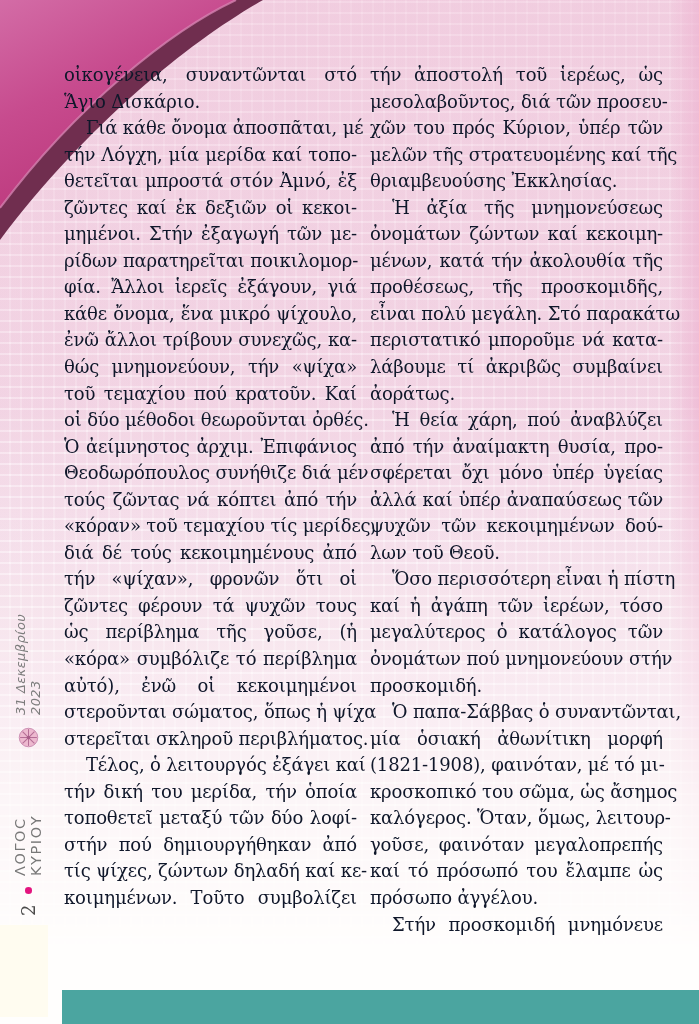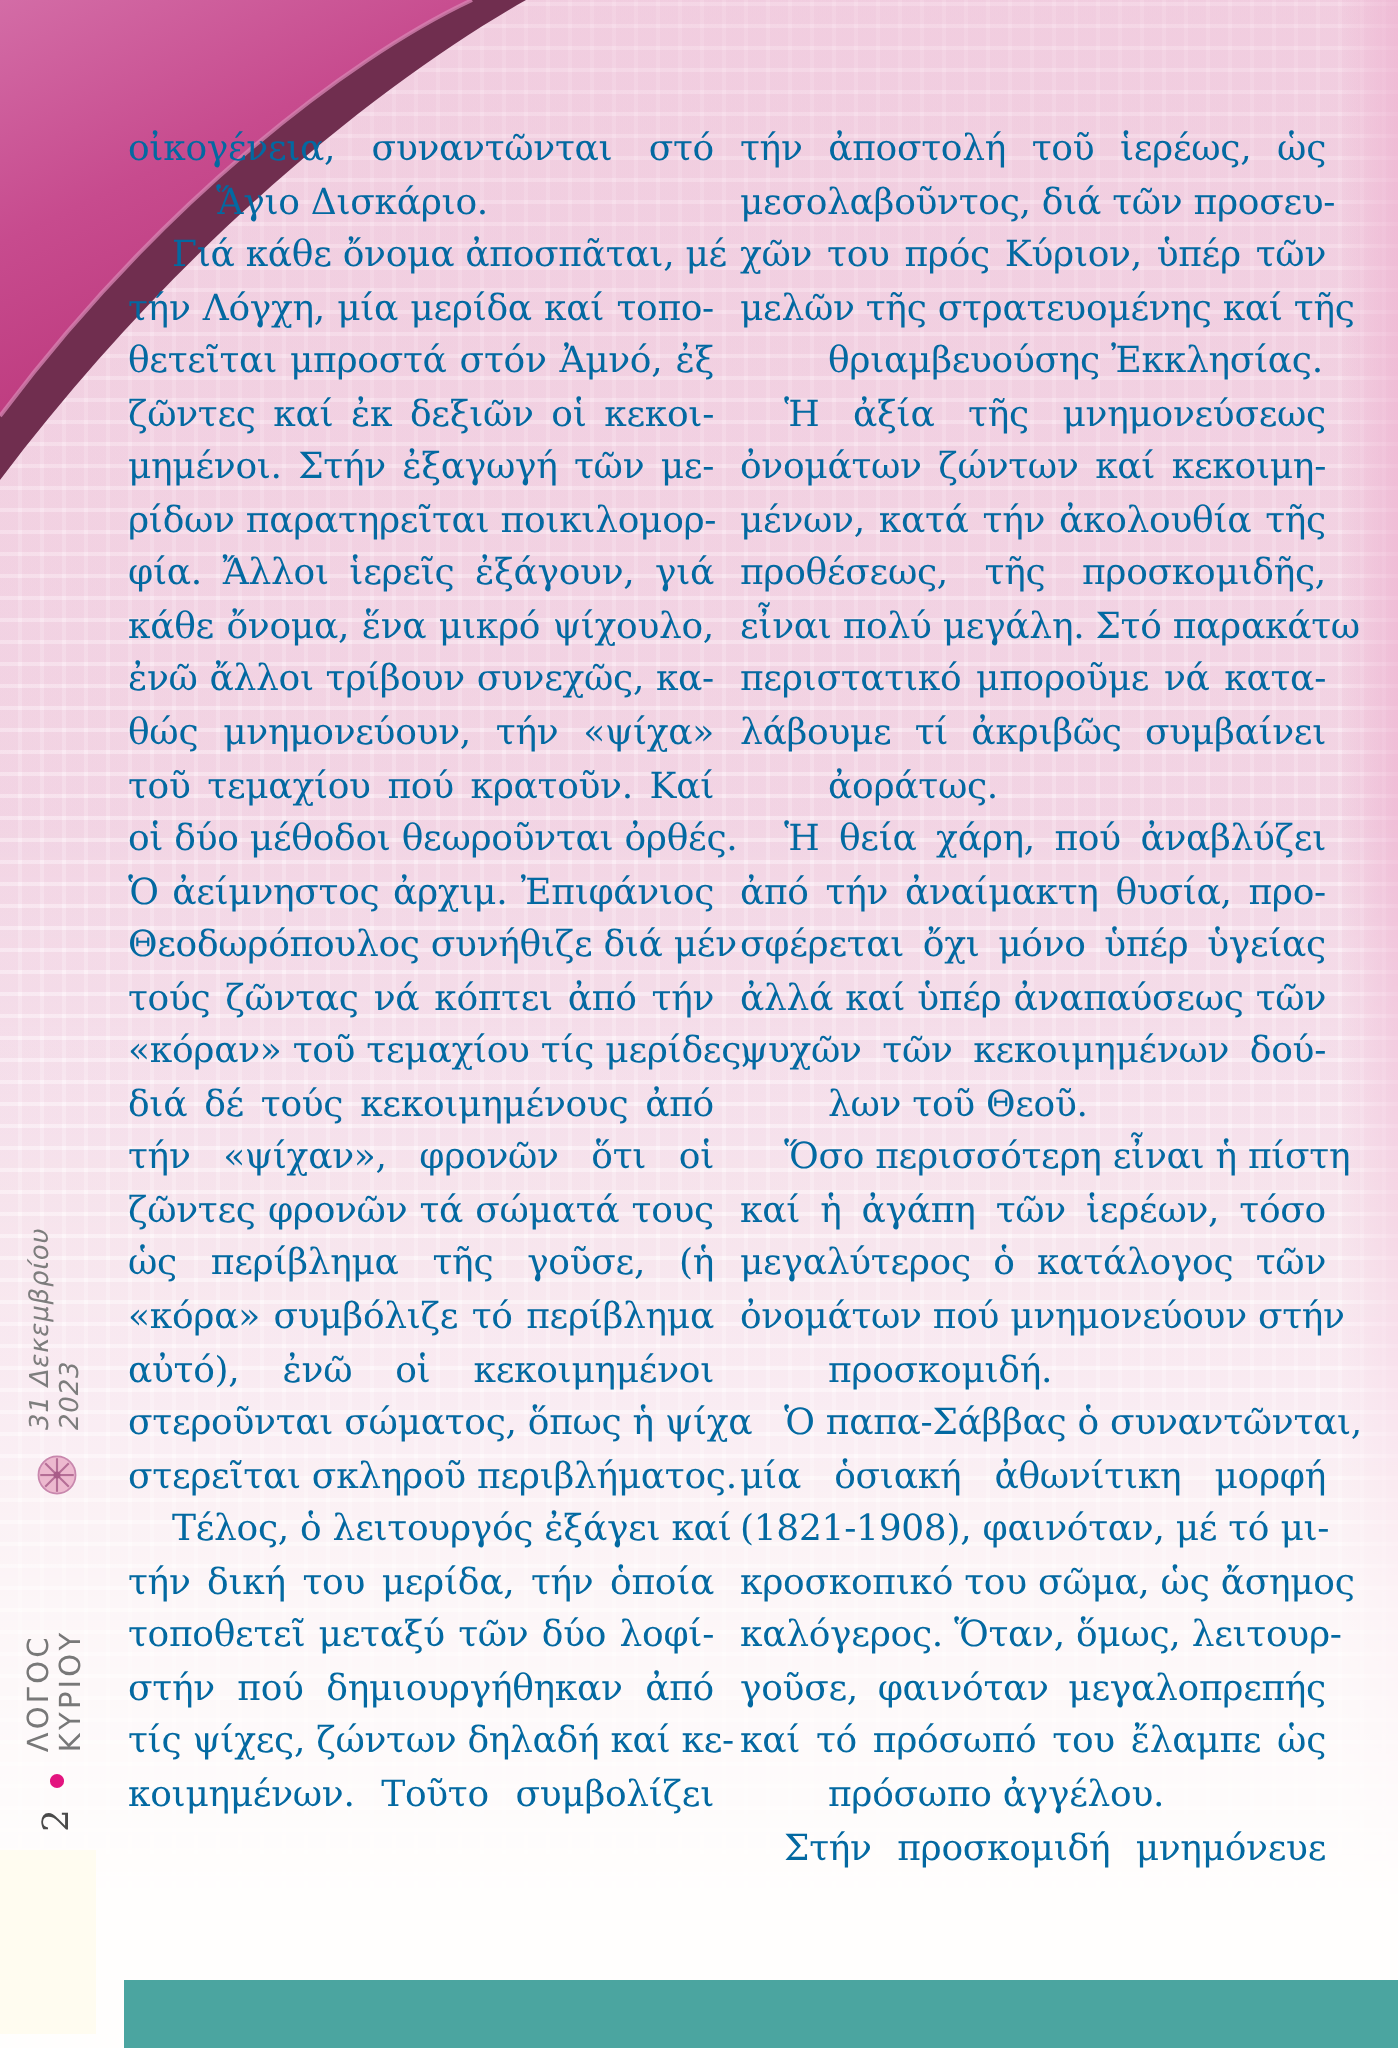--- a/index.html
+++ b/index.html
@@ -27,28 +27,28 @@
   .spine{
     position:absolute;left:10px;top:916px;width:330px;height:36px;
     transform-origin:0 0;transform:rotate(-90deg);
     display:flex;align-items:center;gap:11px;z-index:3;
   }
   .page-num{font-family:"DejaVu Serif",serif;font-size:18px;color:#4a4a4a;}
   .spine-dot{width:7px;height:7px;border-radius:50%;display:inline-block;}
   .masthead{font-family:"DejaVu Sans","Liberation Sans",sans-serif;font-size:14.5px;letter-spacing:1.6px;color:#787878;font-weight:500;}
   .spine-date{font-family:"DejaVu Sans","Liberation Sans",sans-serif;font-style:italic;font-size:13px;color:#7d7d7d;letter-spacing:.4px;}
   
-  .col{position:absolute;top:62px;width:293px;z-index:3;color:#0369a1;font-size:18px;letter-spacing:-0.15px;}
+  .col{position:absolute;top:62px;width:293px;z-index:3;color:#0f172a;font-size:18px;letter-spacing:-0.15px;}
   .col-left{left:64px;}
   .col-right{left:370px;}
   .tline{
     line-height:26.55px;height:26.55px;white-space:nowrap;
     text-align:justify;text-align-last:justify;
   }
-  .tline.rag{text-align-last:left;margin-left:44px;}
+  .tline.rag{text-align-last:left;}
   .tline.ind{text-indent:22px;}
 </style>
 </head>
 <body>
 
 <div class="texture"></div>
 
 <div class="cream-patch"></div>
 
 <svg class="corner" width="270" height="260" viewBox="0 0 270 260">
@@ -99,21 +99,21 @@
     <div class="tline">ἐνῶ ἄλλοι τρίβουν συνεχῶς, κα-</div>
     <div class="tline">θώς μνημονεύουν, τήν «ψίχα»</div>
     <div class="tline">τοῦ τεμαχίου πού κρατοῦν. Καί</div>
     <div class="tline">οἱ δύο μέθοδοι θεωροῦνται ὀρθές.</div>
     <div class="tline">Ὁ ἀείμνηστος ἀρχιμ. Ἐπιφάνιος</div>
     <div class="tline">Θεοδωρόπουλος συνήθιζε διά μέν</div>
     <div class="tline">τούς ζῶντας νά κόπτει ἀπό τήν</div>
     <div class="tline">«κόραν» τοῦ τεμαχίου τίς μερίδες,</div>
     <div class="tline">διά δέ τούς κεκοιμημένους ἀπό</div>
     <div class="tline">τήν «ψίχαν», φρονῶν ὅτι οἱ</div>
-    <div class="tline">ζῶντες φρονῶν τά σώματά τους</div>
+    <div class="tline">ζῶντες φέρουν τά ψυχῶν τους</div>
     <div class="tline">ὡς περίβλημα τῆς γοῦσε, (ἡ</div>
     <div class="tline">«κόρα» συμβόλιζε τό περίβλημα</div>
     <div class="tline">αὐτό), ἐνῶ οἱ κεκοιμημένοι</div>
     <div class="tline">στεροῦνται σώματος, ὅπως ἡ ψίχα</div>
     <div class="tline">στερεῖται σκληροῦ περιβλήματος.</div>
     <div class="tline ind">Τέλος, ὁ λειτουργός ἐξάγει καί</div>
     <div class="tline">τήν δική του μερίδα, τήν ὁποία</div>
     <div class="tline">τοποθετεῖ μεταξύ τῶν δύο λοφί-</div>
     <div class="tline">στήν πού δημιουργήθηκαν ἀπό</div>
     <div class="tline">τίς ψίχες, ζώντων δηλαδή καί κε-</div>

